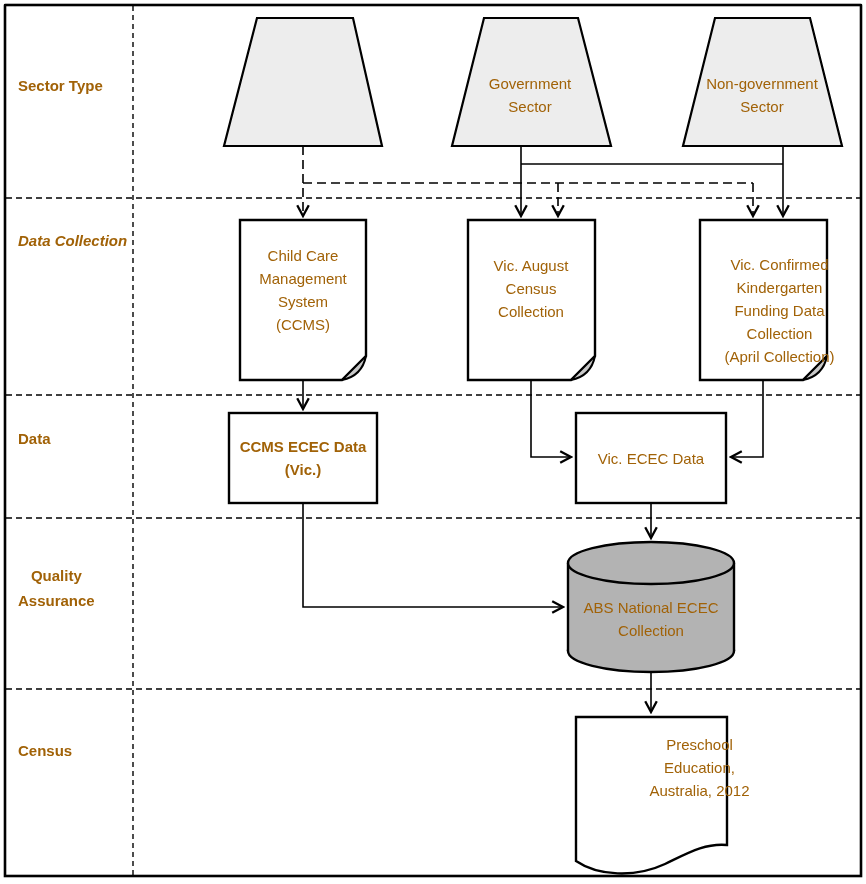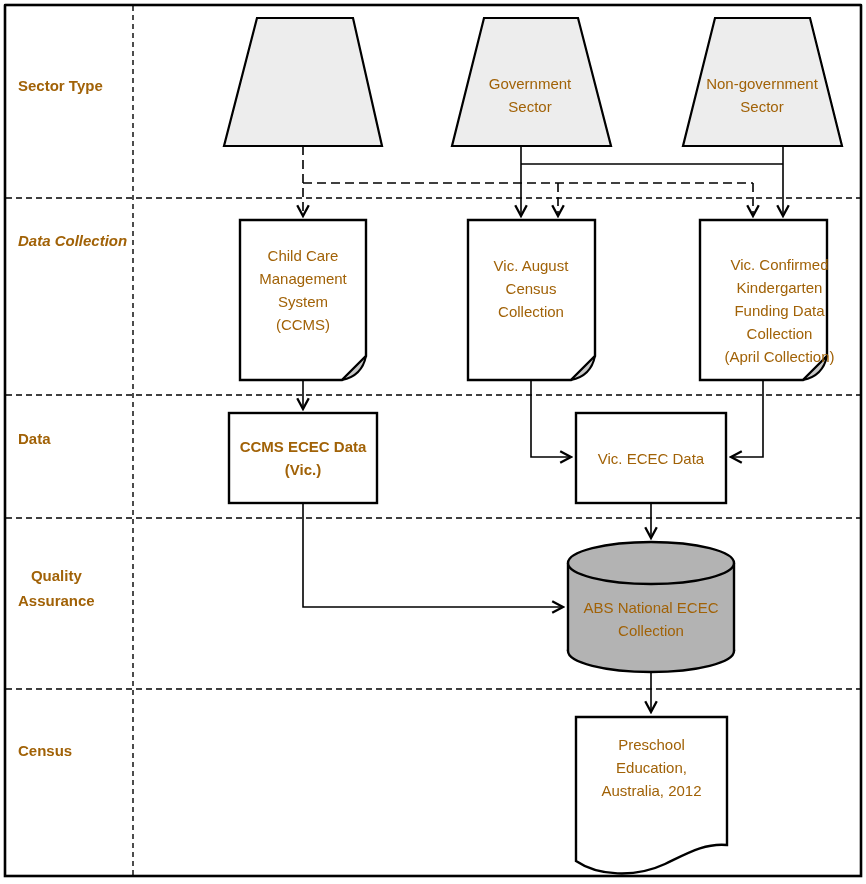--- a/index.html
+++ b/index.html
@@ -129,17 +129,17 @@
   <div class="node-label" style="left:685px;top:232px;width:125px;height:156px;padding-left:32px;">Vic. Confirmed
 Kindergarten
 Funding Data
 Collection
 (April Collection)</div>
   <div class="node-label" style="left:229px;top:413px;width:148px;height:90px;font-weight:bold;">CCMS ECEC Data
 (Vic.)</div>
   <div class="node-label" style="left:576px;top:413px;width:150px;height:90px;">Vic. ECEC Data</div>
   <div class="node-label" style="left:576px;top:575px;width:150px;height:88px;text-align:center;">ABS National ECEC
 Collection</div>
-  <div class="node-label" style="left:576px;top:712px;width:151px;height:110px;">Preschool
+  <div class="node-label" style="left:576px;top:712px;width:151px;height:110px;padding-left:48px;">Preschool
 Education,
 Australia, 2012</div>
 
 </div>
 
 </body></html>

